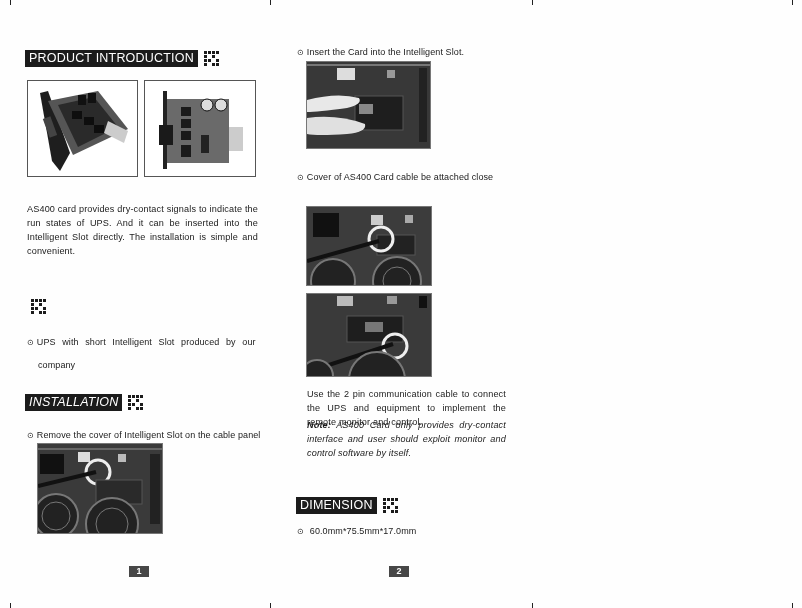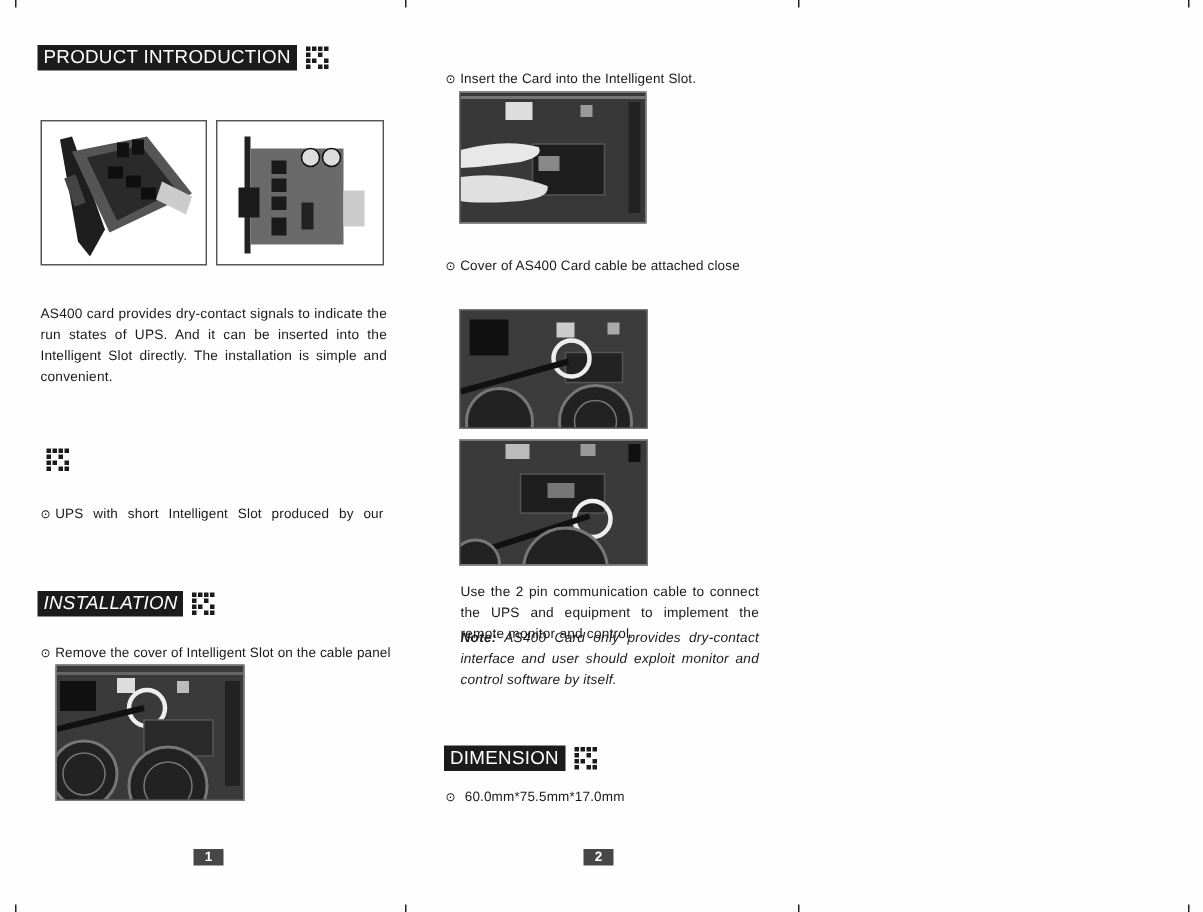--- a/index.html
+++ b/index.html
@@ -48,21 +48,21 @@
 <div class="crop v" style="left:270px;top:0;"></div>
 <div class="crop v" style="left:532px;top:0;"></div>
 <div class="crop v" style="left:792px;top:0;"></div>
 <div class="crop v" style="left:10px;top:603px;"></div>
 <div class="crop v" style="left:270px;top:603px;"></div>
 <div class="crop v" style="left:532px;top:603px;"></div>
 <div class="crop v" style="left:792px;top:603px;"></div>
 
 <div>
 
-  <div class="heading-wrap" style="left:25px;top:30px;">
+  <div class="heading-wrap" style="left:25px;top:50px;">
     <span class="heading">PRODUCT INTRODUCTION</span>
     <span class="dots">
       <i style="left:0;top:0"></i>
         <i style="left:4px;top:0"></i>
         <i style="left:8px;top:0"></i>
         <i style="left:12px;top:0"></i>
       <i style="left:0;top:4px"></i>
         <i style="left:8px;top:4px"></i>
       <i style="left:0;top:8px"></i>
         <i style="left:4px;top:8px"></i>
@@ -119,20 +119,21 @@
         <i style="left:4px;top:8px"></i>
         <i style="left:12px;top:8px"></i>
       <i style="left:0;top:12px"></i>
         <i style="left:8px;top:12px"></i>
         <i style="left:12px;top:12px"></i>
     </span>
   </div>
 
   <div class="bullet-line" style="left:27px;top:331px;width:231px;">
     <span class="mark">⊙</span><span style="word-spacing:4px;margin-top:43px;">UPS with short Intelligent Slot produced by our</span>
+    <span class="indent">company</span>
   </div>
 
   <div class="heading-wrap" style="left:25px;top:394px;font-style:italic;">
     <span class="heading">INSTALLATION</span>
     <span class="dots">
       <i style="left:0;top:0"></i>
         <i style="left:4px;top:0"></i>
         <i style="left:8px;top:0"></i>
         <i style="left:12px;top:0"></i>
       <i style="left:0;top:4px"></i>

